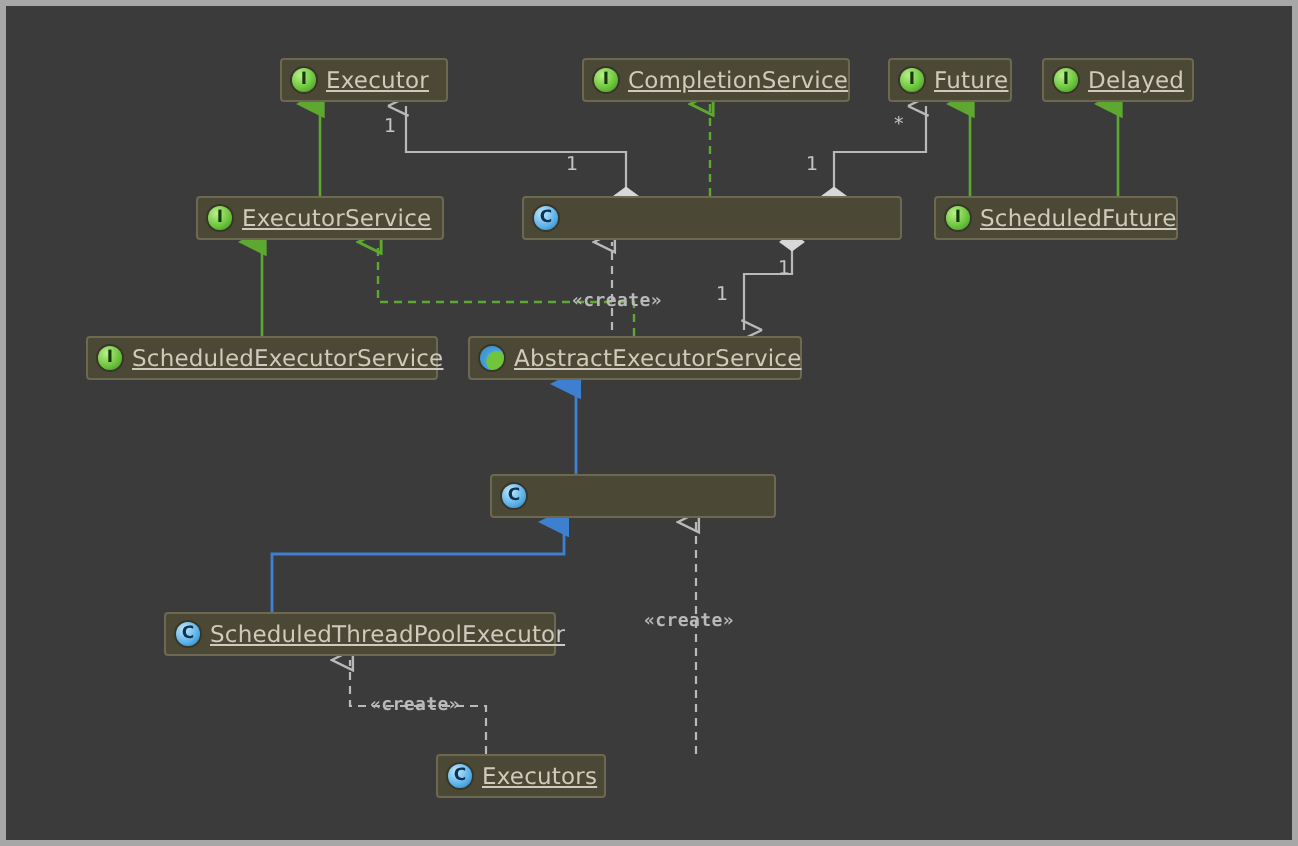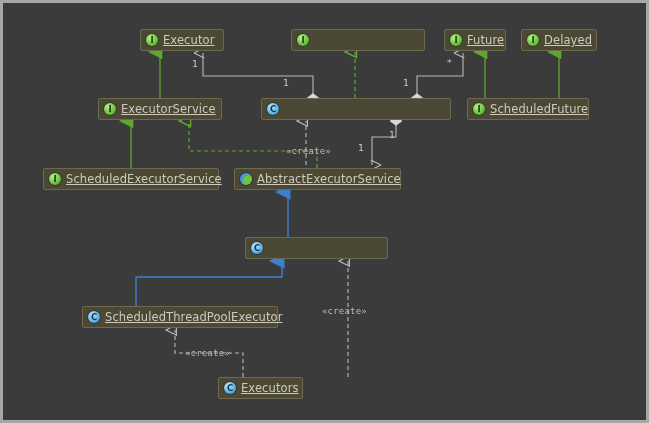--- a/index.html
+++ b/index.html
@@ -77,20 +77,21 @@
     color: transparent;
     position: relative;
   }
   .edge-label {
     position: absolute;
     color: #b9b9b9;
     font-size: 9px;
     font-family: "DejaVu Sans Mono", "Liberation Mono", monospace;
     white-space: nowrap;
     letter-spacing: .2px;
+    font-weight: bold;
   }
   .mult {
     position: absolute;
     color: #c6c6c6;
     font-size: 9.5px;
     font-family: "DejaVu Sans", "Liberation Sans", sans-serif;
   }
 </style>
 </head>
 <body>
@@ -149,20 +150,21 @@
       <path d="M240,374 L240,350 L172,350 L172,327" fill="none" stroke="#b9b9b9" stroke-width="1.1" stroke-dasharray="4,3" marker-end="url(#arrow-gray-hollow)"></path>
     </svg>
 
     <div class="node" style="left:137px;top:26px;width:84px;">
       <span class="badge iface">I</span>
       <span class="label">Executor</span>
     </div>
 
     <div class="node" style="left:288px;top:26px;width:134px;">
       <span class="badge iface">I</span>
+      <span class="label">CompletionService</span>
     </div>
 
     <div class="node" style="left:441px;top:26px;width:62px;">
       <span class="badge iface">I</span>
       <span class="label">Future</span>
     </div>
 
     <div class="node" style="left:518px;top:26px;width:76px;">
       <span class="badge iface">I</span>
       <span class="label">Delayed</span>

